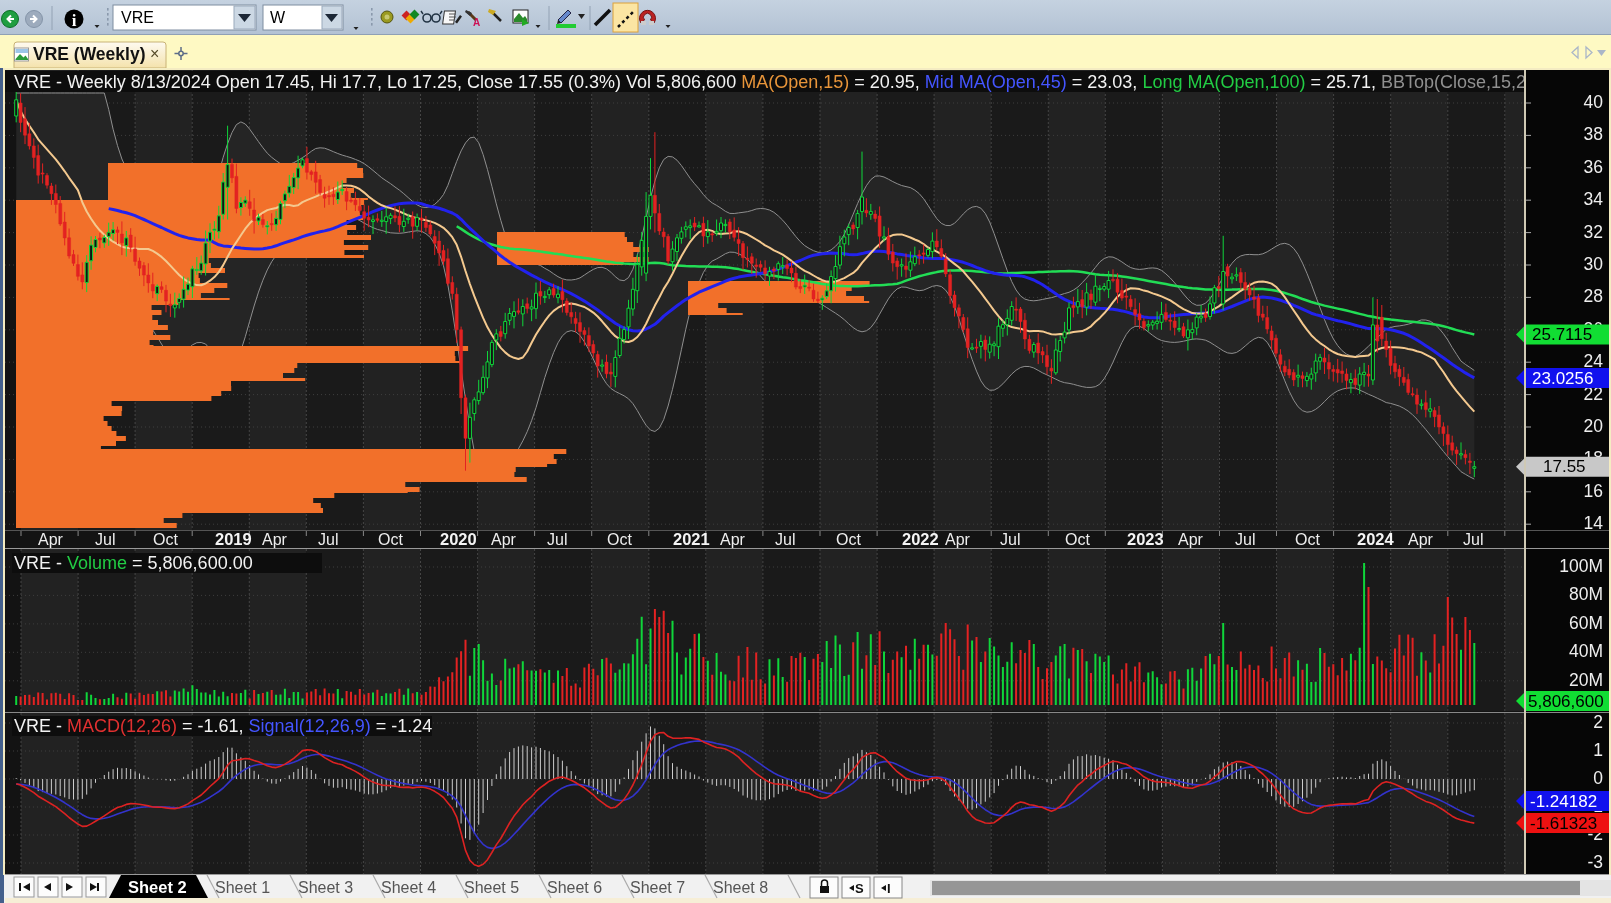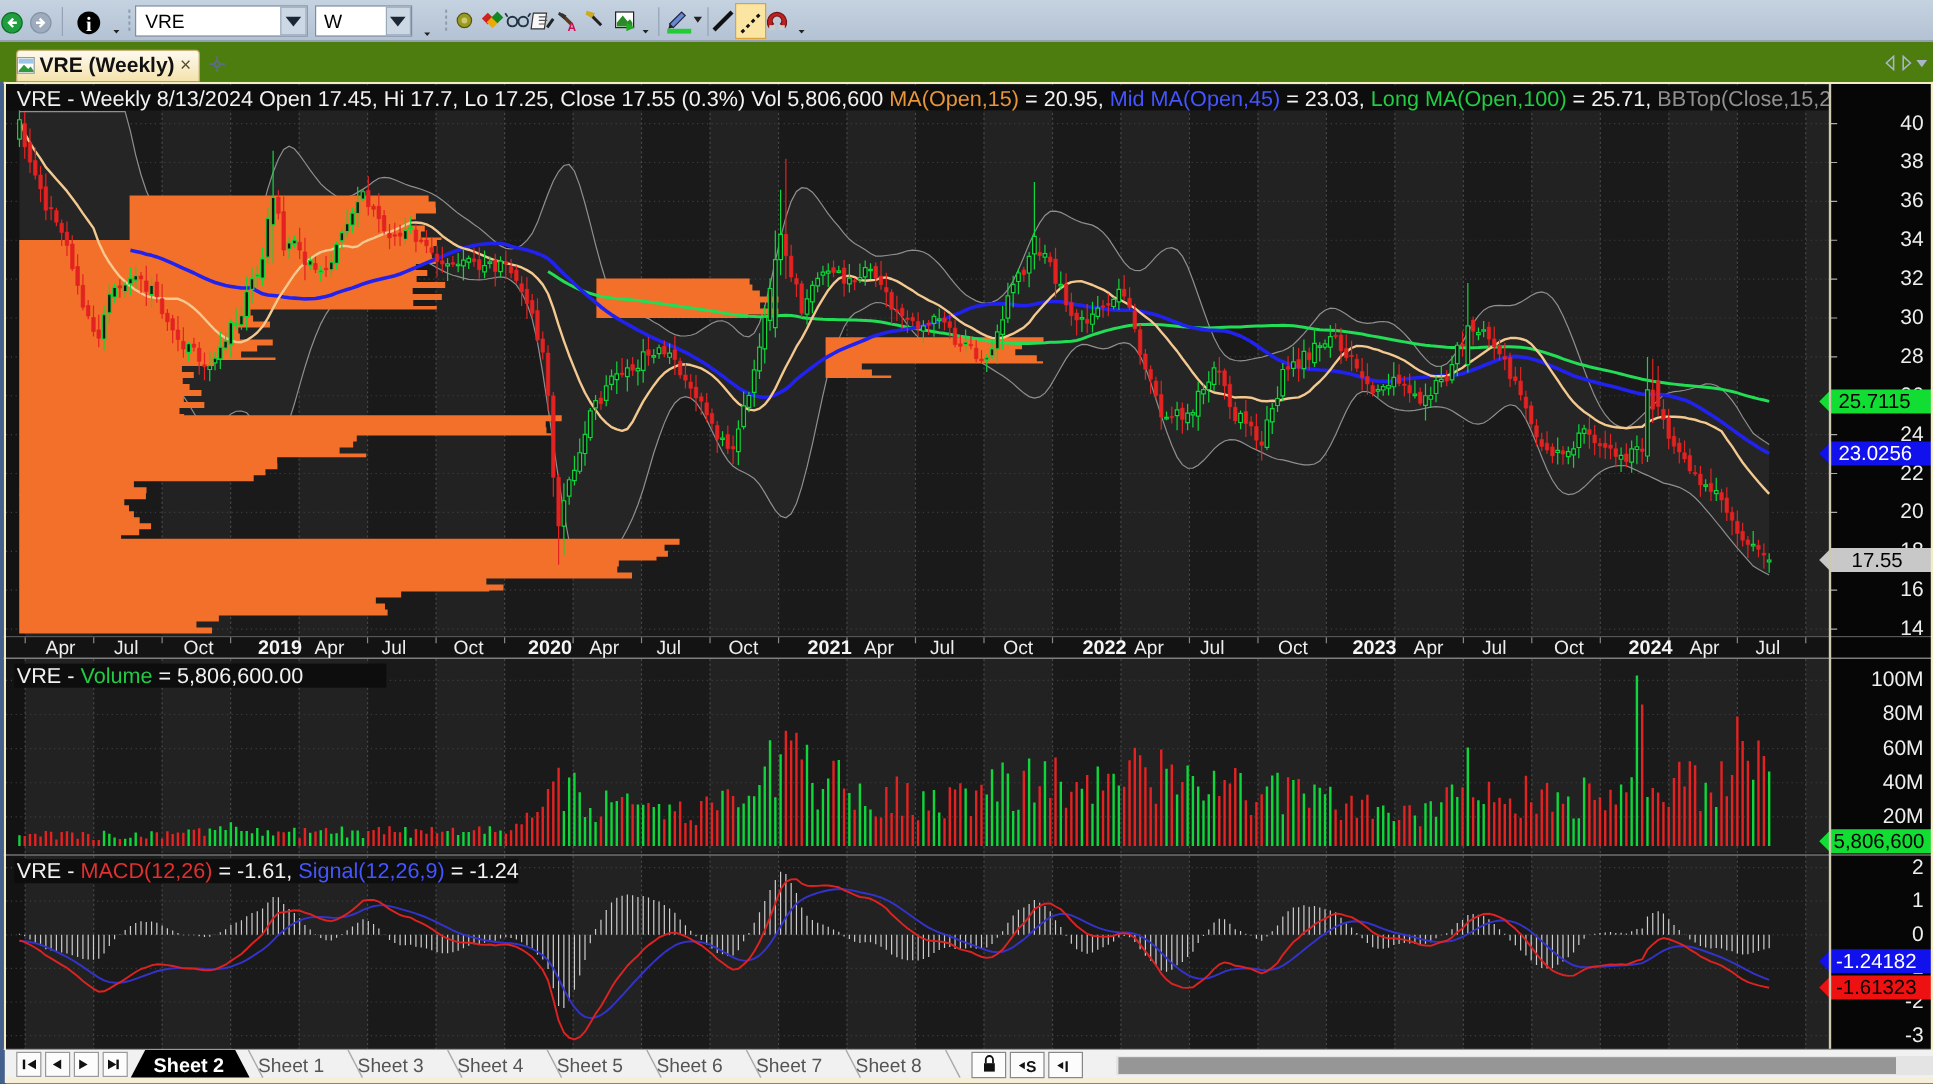--- a/index.html
+++ b/index.html
@@ -256,21 +256,21 @@
 <rect x="613" y="3" width="25" height="29" fill="#fbe5a3" stroke="#dca23c"></rect>
 <path d="M618 27L633 12" stroke="#111" stroke-width="2.5" stroke-dasharray="3,3"></path>
 <path d="M641 23a8 8 0 1 1 13 0l-3.5-3a4 4 0 1 0-6 0z" fill="#bb2222" stroke="#771111"></path>
 <rect x="641" y="21" width="5" height="4" fill="#ccc"></rect>
           <rect x="649" y="21" width="5" height="4" fill="#ccc"></rect>
 <path d="M664 22h8M665.5 25l2.5 3 2.5-3z" fill="#222"></path>
 </g>
 </svg>
 </div>
 
-<div class="abs" style="left:0;top:35px;width:1611px;height:33px;background:#4d7c0f">
+<div class="abs" style="left:0;top:35px;width:1611px;height:33px;background:#fef9c3">
 <svg class="abs" style="left:0;top:0" width="1611" height="33" viewBox="0 0 1611 33">
 <defs>
           <linearGradient id="tabg" x1="0" y1="0" x2="0" y2="1">
 <stop offset="0" stop-color="#fefaf0"></stop>
             <stop offset="0.6" stop-color="#f8ecc8"></stop>
             <stop offset="1" stop-color="#f4e2ab"></stop>
 </linearGradient>
         </defs>
 <path d="M14 33V10q0-3 3-3h146q3 0 3 3v23z" fill="url(#tabg)" stroke="#c8b276"></path>
 <rect x="14.5" y="13" width="14" height="13" fill="#fff" stroke="#999"></rect>

